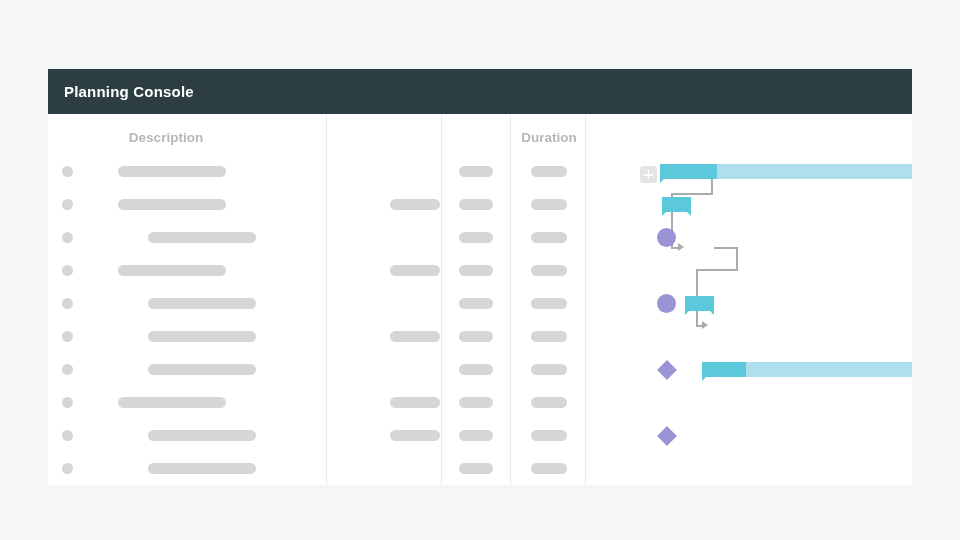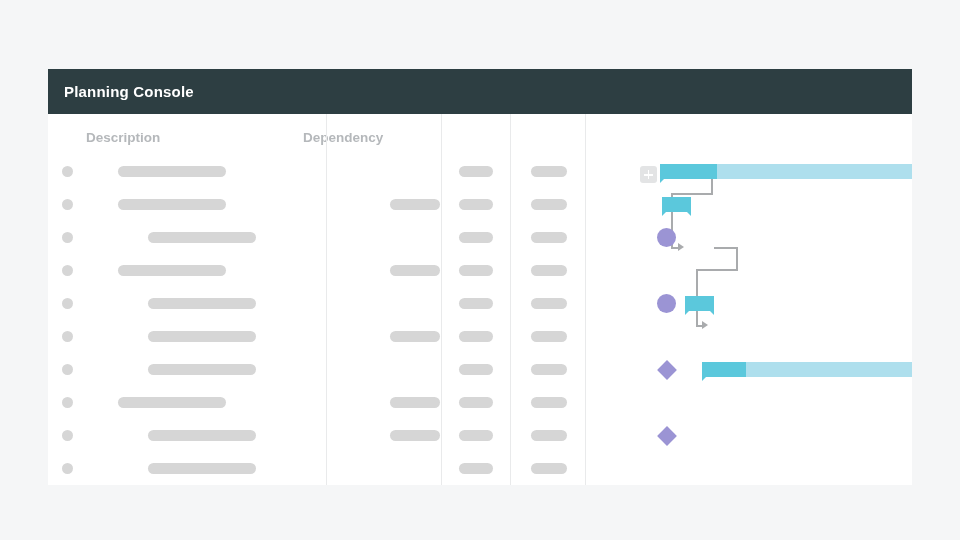--- a/index.html
+++ b/index.html
@@ -24,21 +24,21 @@
   .titlebar-text{
     position:absolute;left:16px;top:0;height:45px;line-height:45px;
     color:#ffffff;font-size:15px;font-weight:bold;letter-spacing:.2px;
     white-space:nowrap;
   }
 
   
   .headrow{position:absolute;left:0;top:45px;width:864px;height:41px;}
   .colhead{
     position:absolute;top:0;height:41px;line-height:48px;
-    color:#b5b8bb;font-size:13.5px;font-weight:bold;
+    text-align:center;color:#b5b8bb;font-size:13.5px;font-weight:bold;
     white-space:nowrap;
   }
 
   
   .vdiv{position:absolute;top:45px;width:1px;height:371px;background:#e9eaeb;}
 
   
   .rows{position:absolute;left:0;top:86px;width:864px;height:330px;}
   .row{position:absolute;left:0;width:864px;height:33px;}
 
@@ -109,21 +109,21 @@
 <div id="app">
 
   <div class="card">
 
     <div class="titlebar">
       <div class="titlebar-text">Planning Console</div>
     </div>
 
     <div class="headrow" id="headrow">
         <div class="colhead" style="left: 38px; width: 160px;">Description</div>
-        <div class="colhead" style="left: 255px; width: 160px;">Dependency</div>
+        <div class="colhead" style="left: 421px; width: 160px;">Duration</div>
       </div>
 
     <div id="dividers">
         <div class="vdiv" style="left: 278px;"></div>
         <div class="vdiv" style="left: 393px;"></div>
         <div class="vdiv" style="left: 462px;"></div>
         <div class="vdiv" style="left: 537px;"></div>
       </div>
 
     <div class="rows" id="rows">

